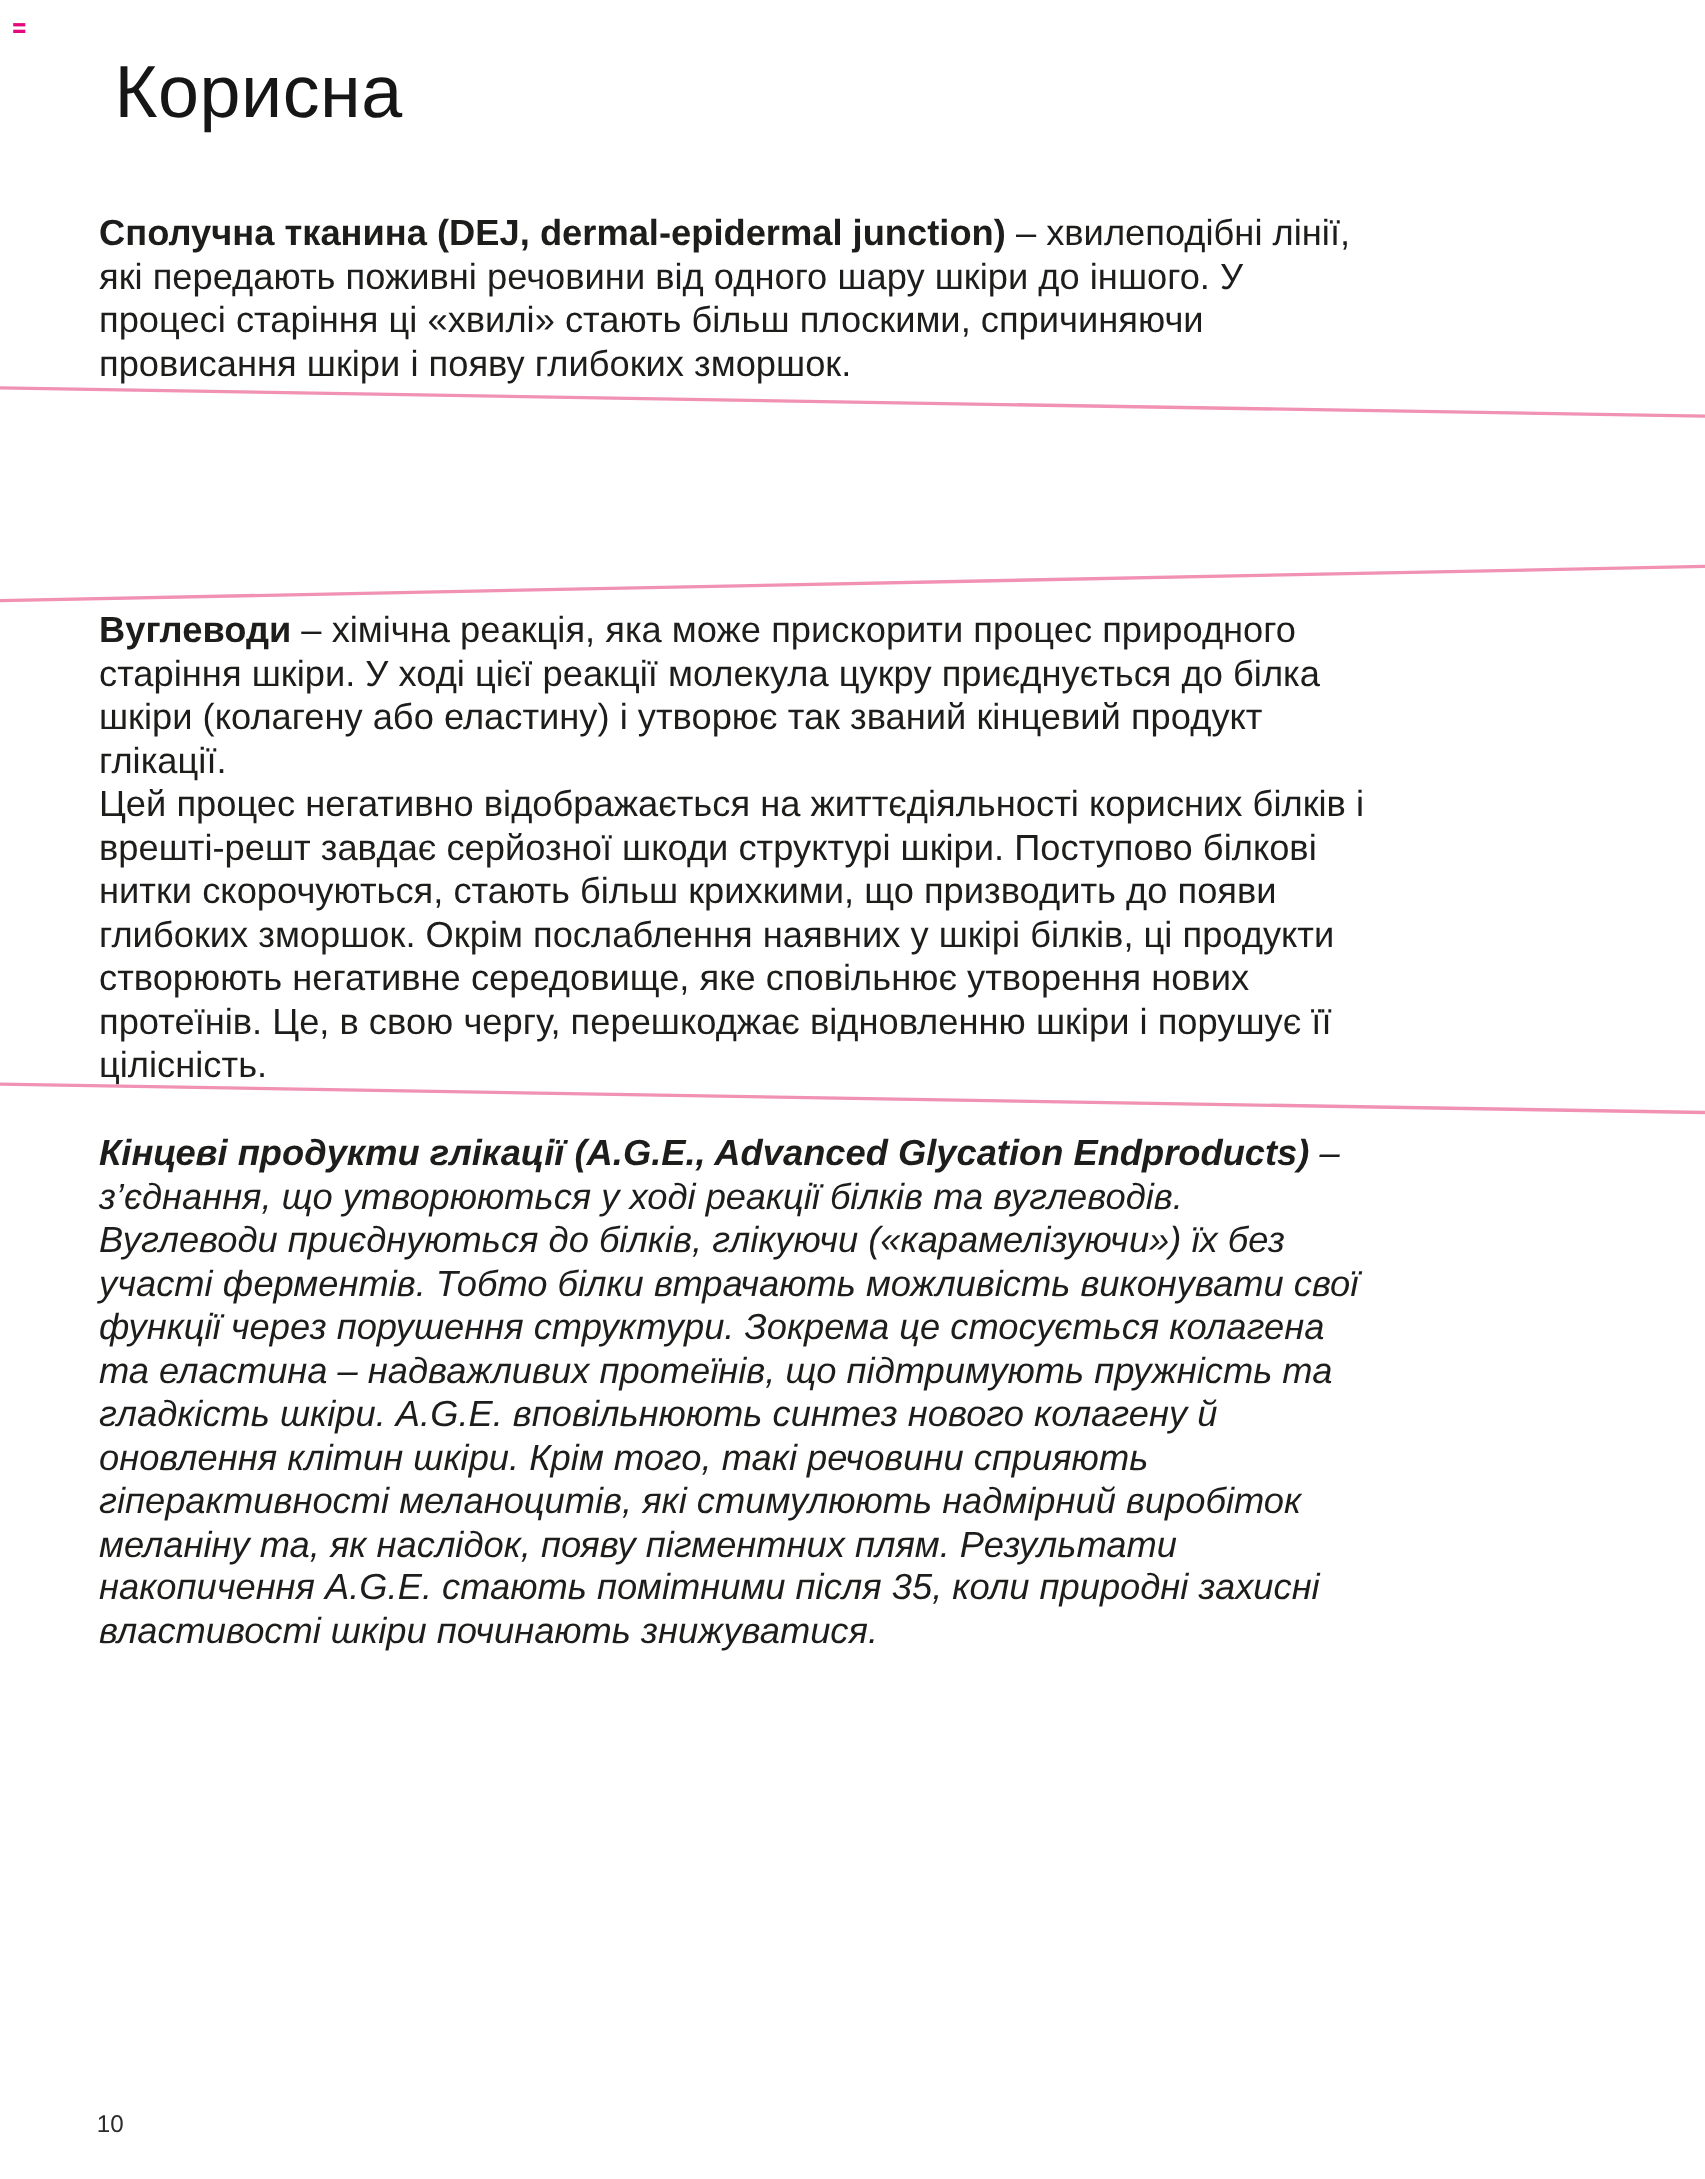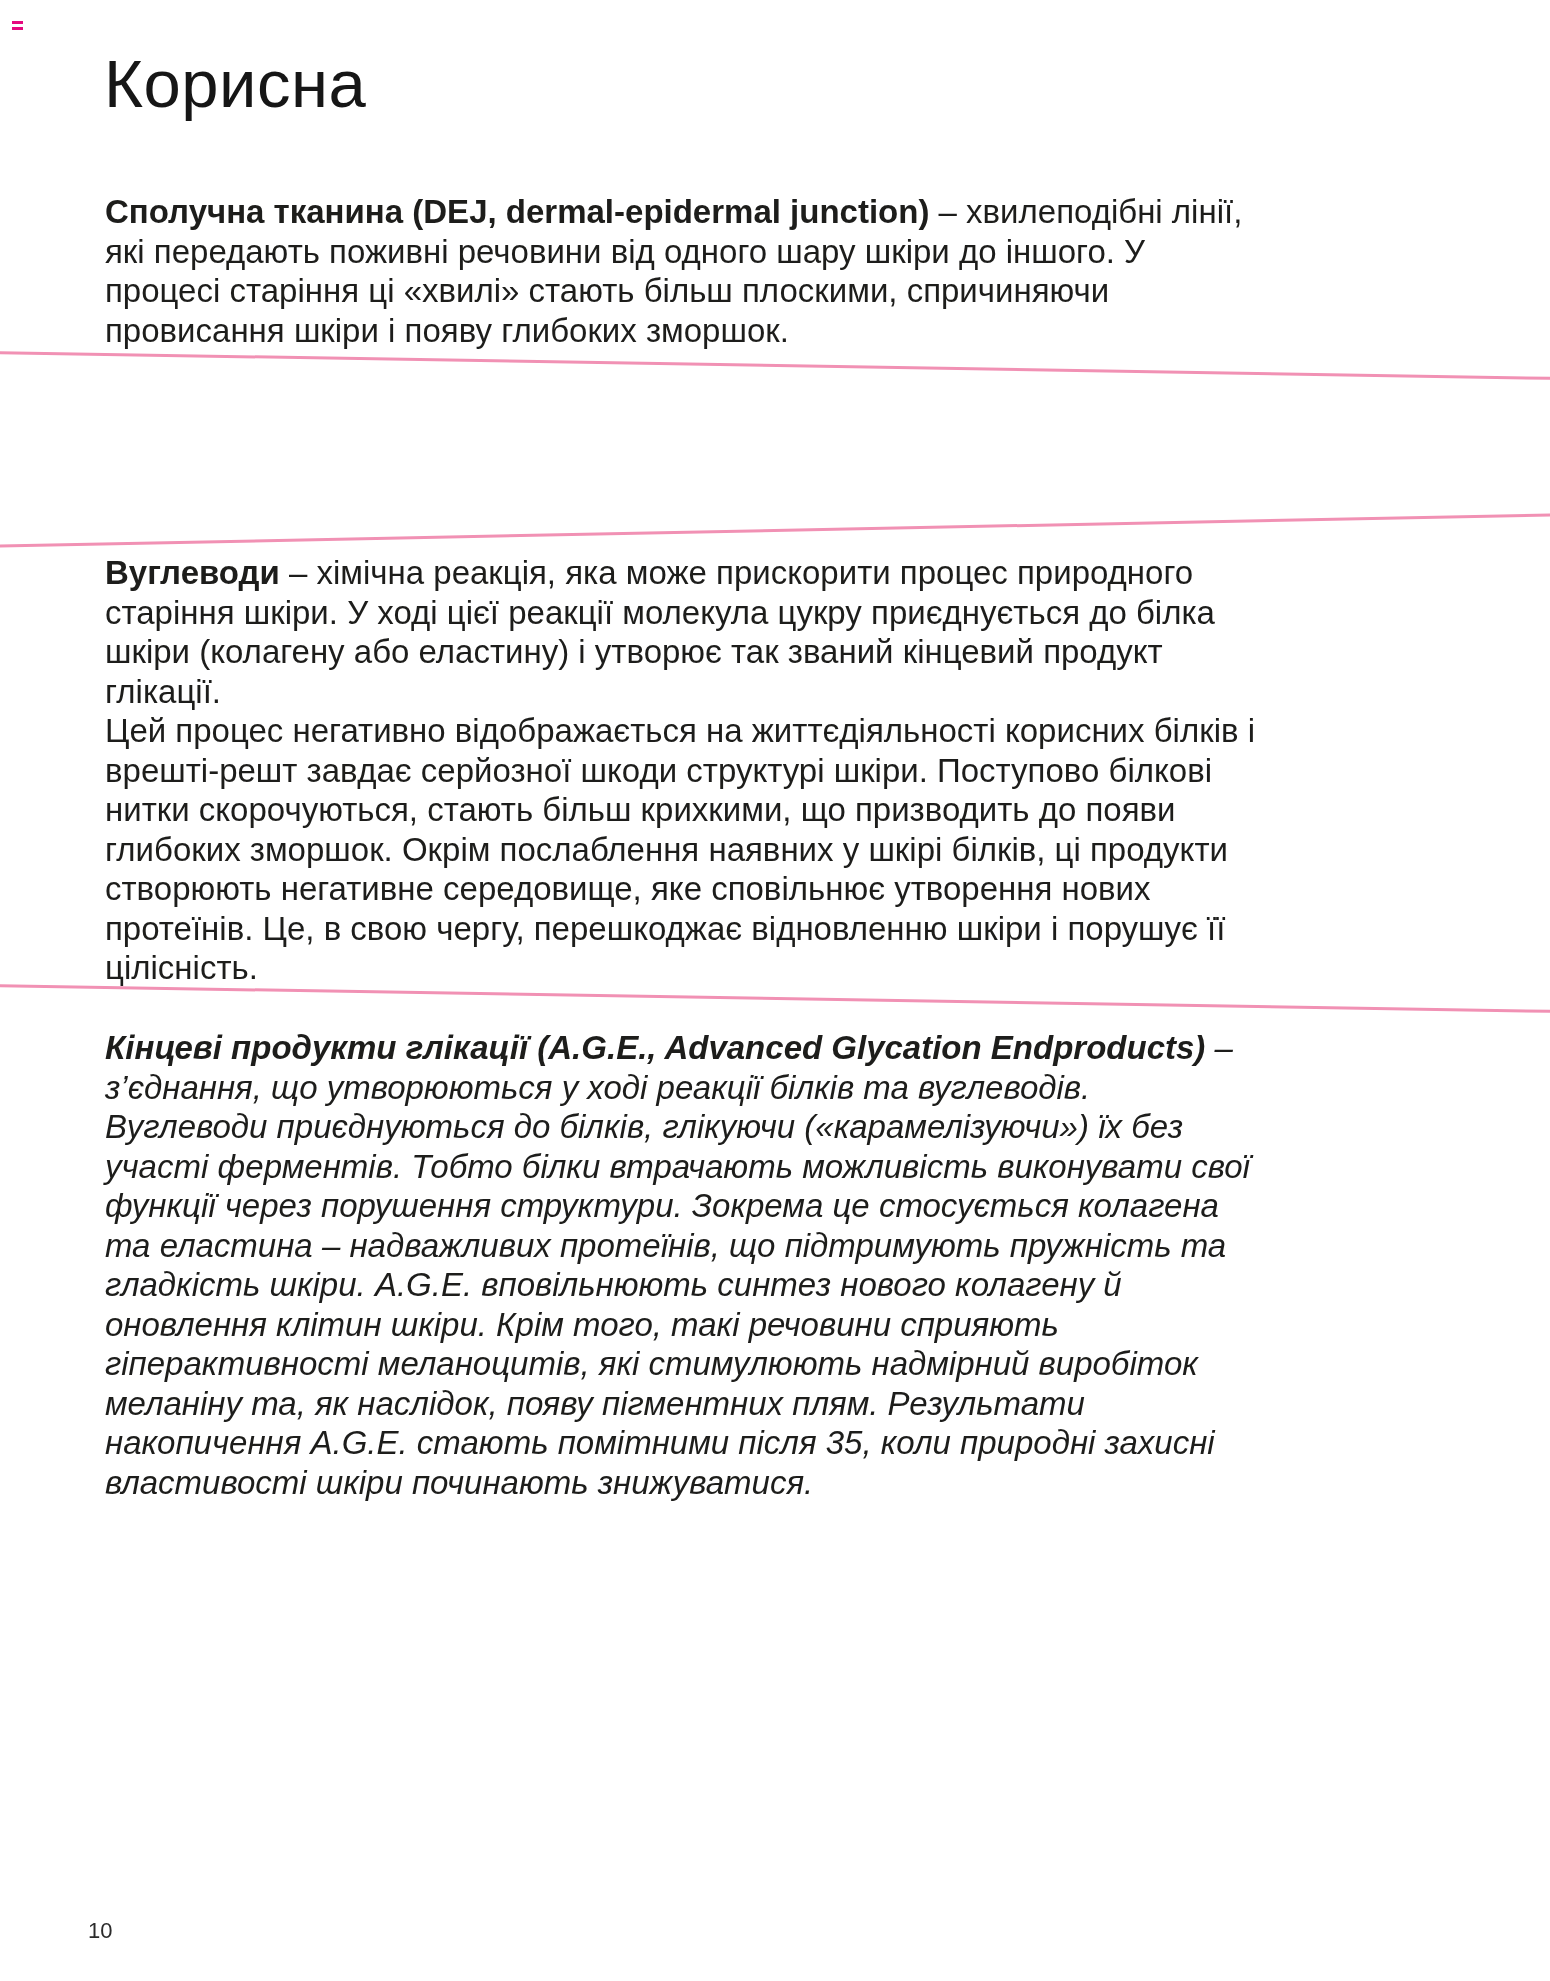--- a/index.html
+++ b/index.html
@@ -38,21 +38,21 @@
     line-height: 1;
     font-weight: bold;
     letter-spacing: 3px;
     color: transparent;
     -webkit-text-stroke: 4px #f4a3be;
   }
 
   
   .entry {
     position: absolute;
-    left: 105px;
+    left: 90px;
     width: 1150px;
     font-size: 33px;
     line-height: 39.5px;
     color: #1d1d1b;
   }
   .entry strong { font-weight: bold; }
   .e1 { top: 192px; }
   .e2 { top: 393px; }
   .e3 { top: 553px; }
   .e4 { top: 1028px; font-style: italic; }

